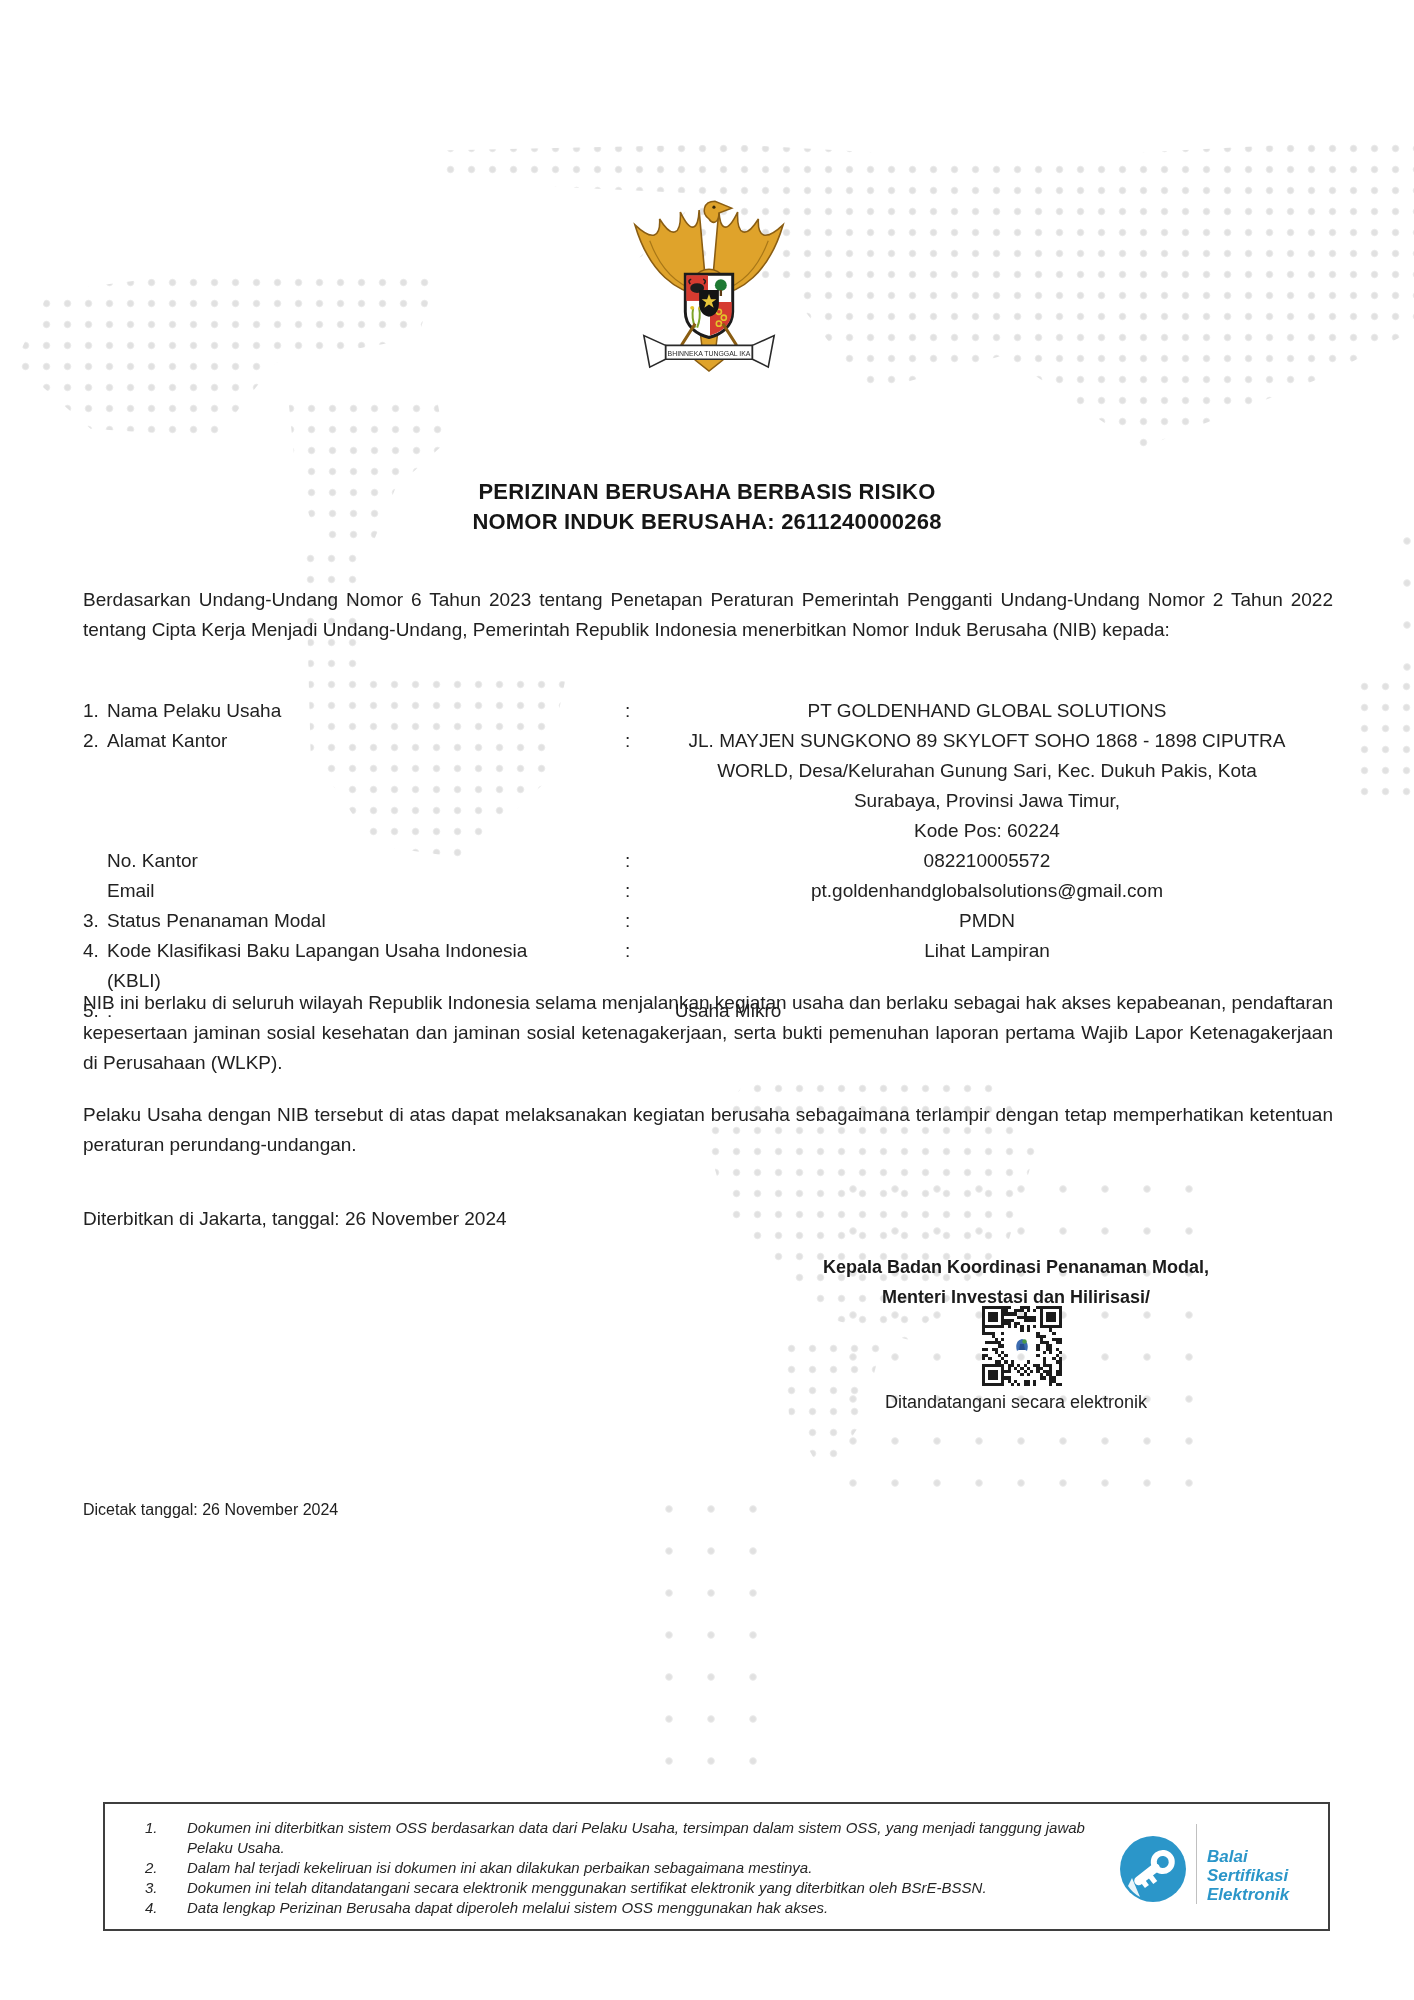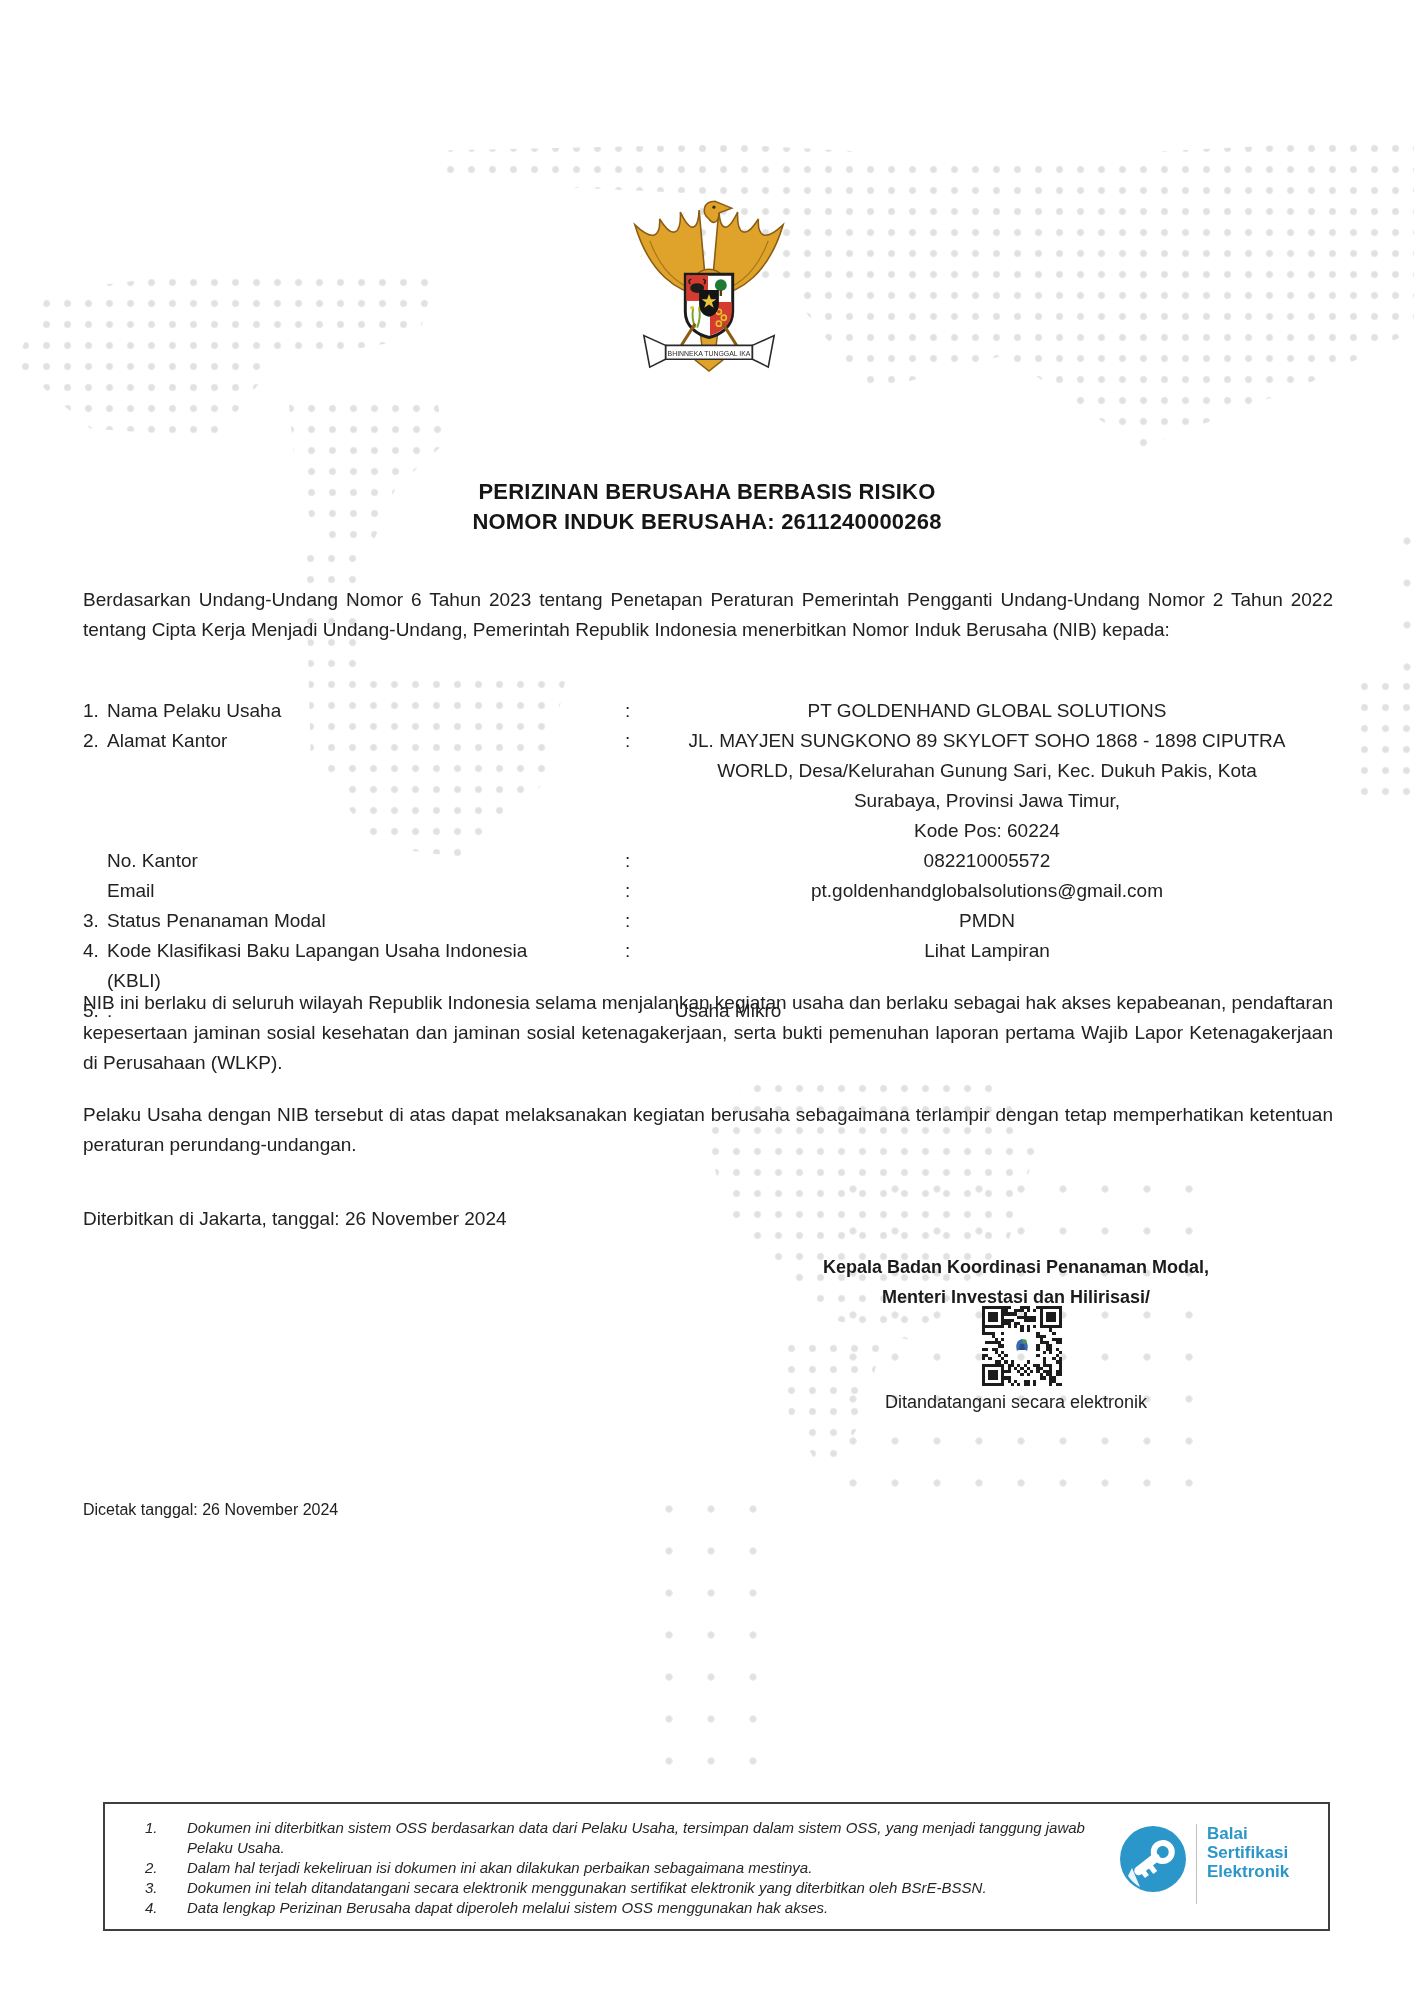--- a/index.html
+++ b/index.html
@@ -58,21 +58,21 @@
   .sigblock { left:808px; width:416px; top:1252px; text-align:center; font-size:18px; font-weight:700; line-height:30px; color:#1b1b1b; }
   .qr       { left:982px; top:1306px; width:80px; height:80px; }
   .qr-icon  { left:1011px; top:1335px; width:22px; height:22px; }
   .esign    { left:808px; width:416px; top:1392px; text-align:center; font-size:18px; }
 
   .footer-box { left:103px; top:1802px; width:1227px; height:129px; border:2px solid #3f3f3f; background:#fff; }
   .notes    { position:absolute; left:40px; top:14px; width:968px; font-size:15px; font-style:italic; line-height:20px; color:#262626; }
   .note-row { display:flex; }
   .note-no  { width:42px; flex:none; }
   .note-text{ flex:1; }
-  .bse      { position:absolute; right:6px; top:20px; width:204px; display:flex; align-items:flex-start; }
+  .bse      { position:absolute; right:6px; top:20px; width:204px; display:flex; align-items:flex-end;font-style:italic; }
   .bse-badge{ width:70px; height:70px; flex:none; }
   .bse-div  { width:1px; height:80px; background:#c0c0c0; margin:0 10px 0 8px; }
   .bse-text { font-weight:700; font-size:17px; line-height:19px; }
 </style>
 </head>
 <body>
 
 <div class="page">
 
   <div class="dots d-na"></div>

